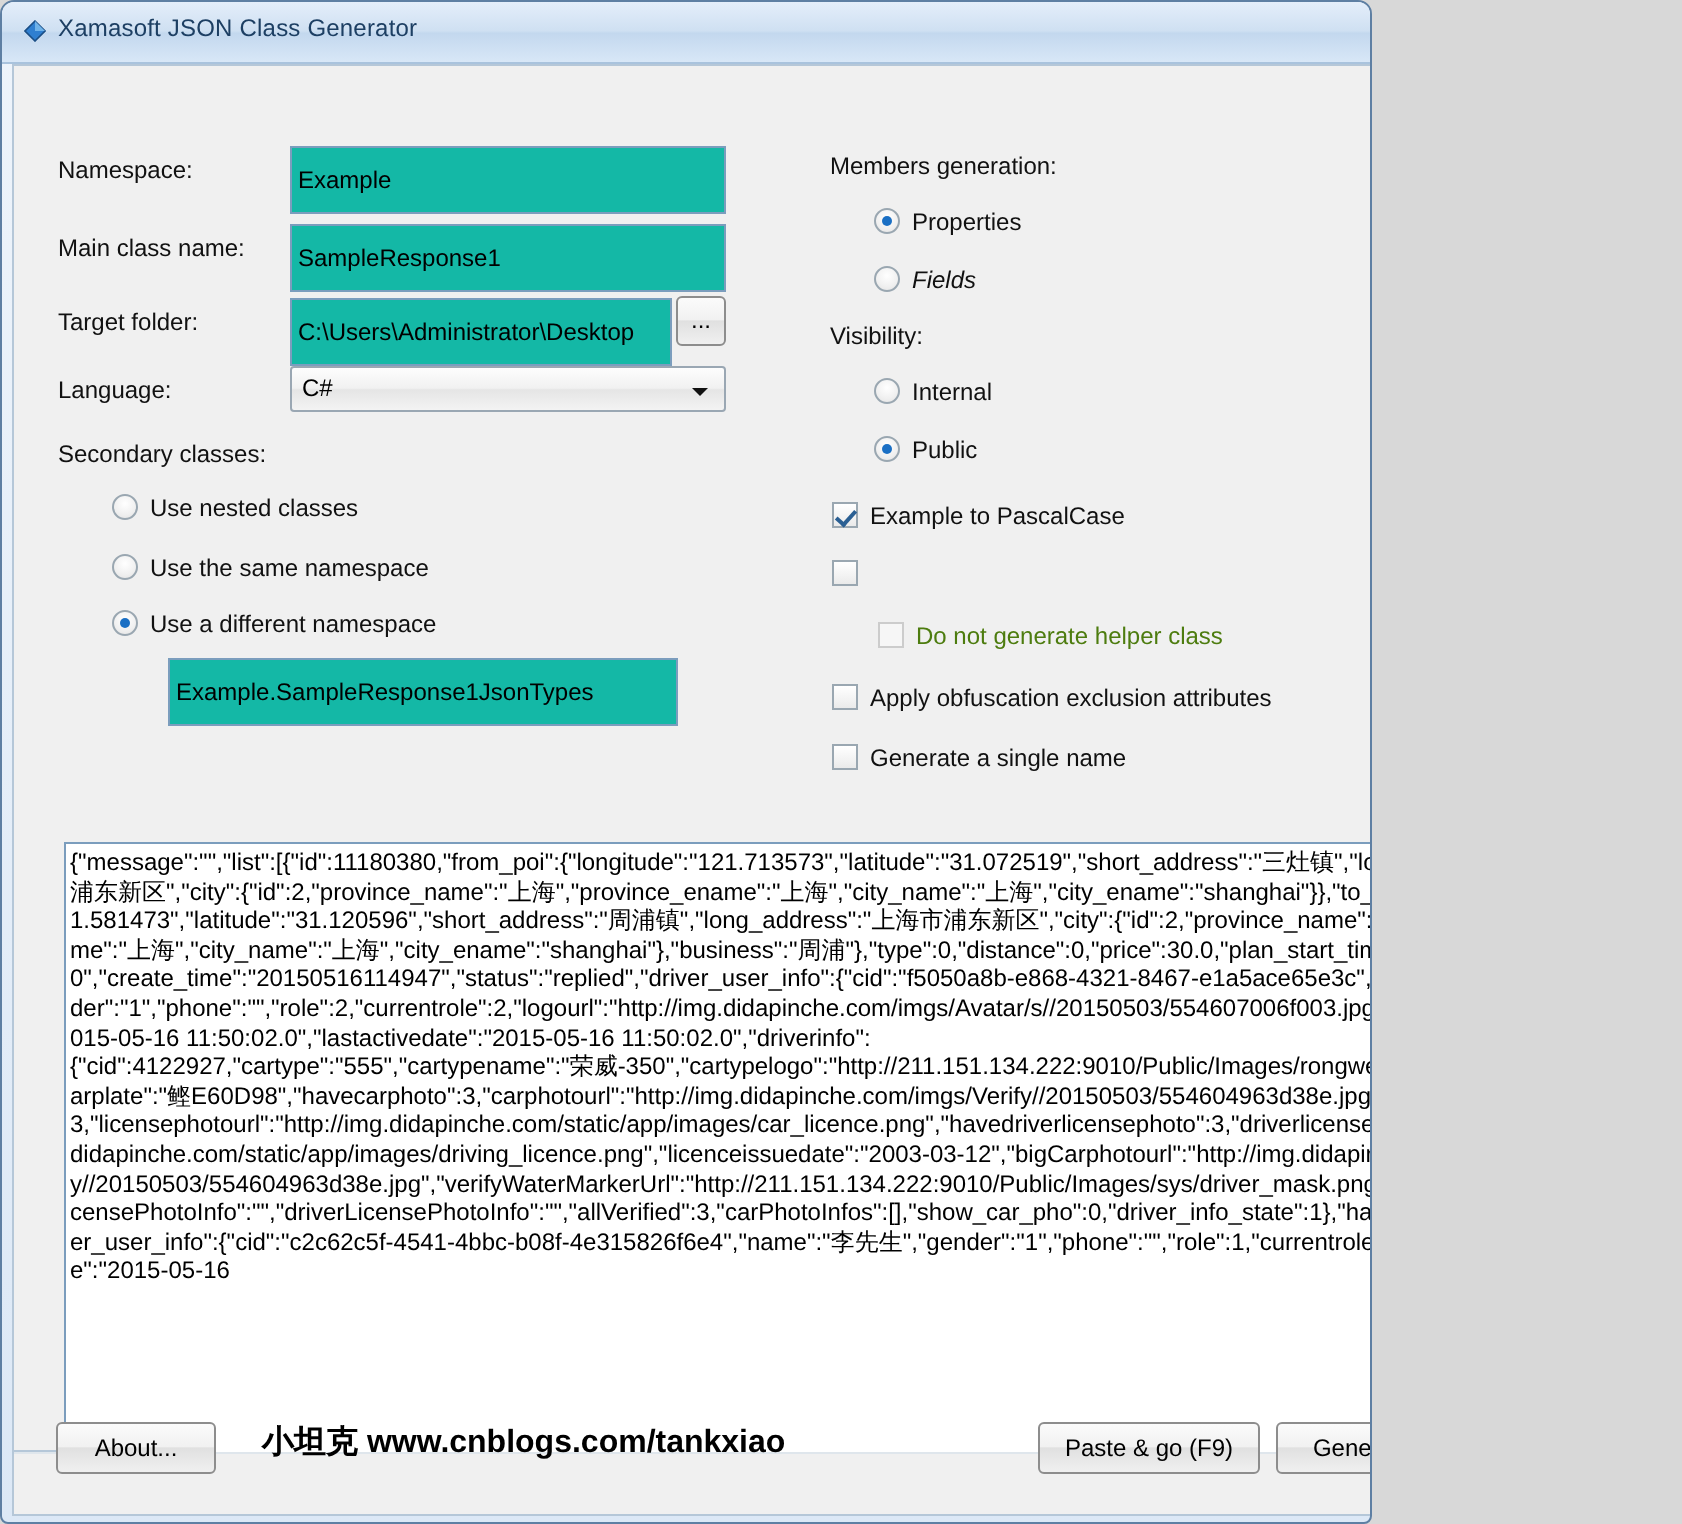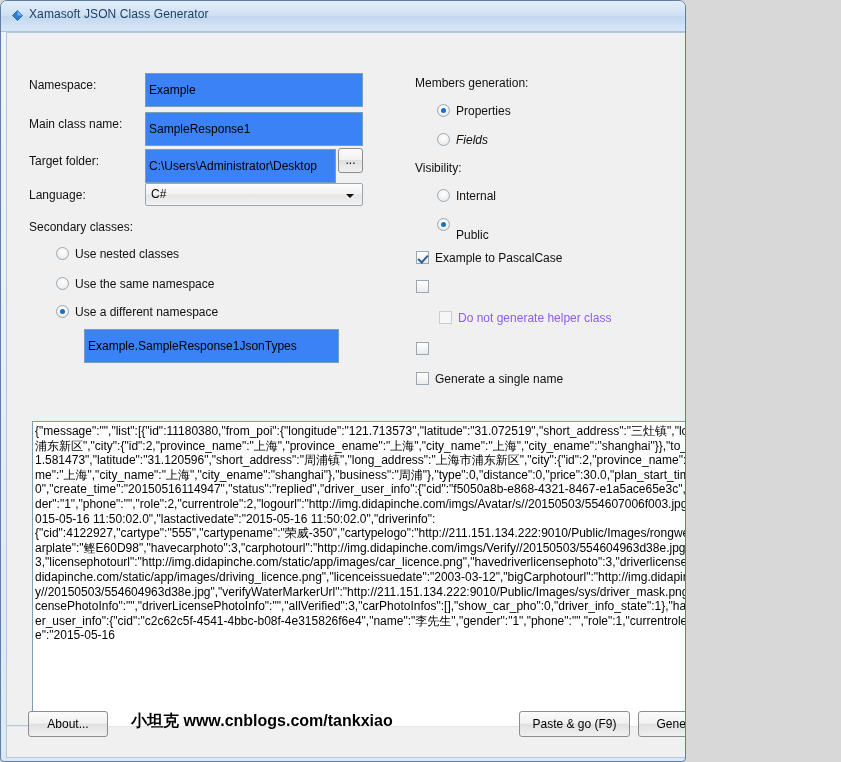--- a/index.html
+++ b/index.html
@@ -120,28 +120,28 @@
     border: 1px solid #b5c7d8;
     border-top: none;
     box-sizing: border-box;
   }
   .lbl {
     position: absolute;
     font-size: 12px;
     color: #111;
     white-space: nowrap;
   }
-  .lbl.dim { color: #8b5cf6; }
+  .lbl.dim { color: #4d7c0f; }
 
   input.txt {
     position: absolute;
     box-sizing: border-box;
     height: 23px;
     border: 1px solid #7b9dbd;
-    background: #3b82f6;
+    background: #14b8a6;
     font-family: "Liberation Sans", sans-serif;
     font-size: 12px;
     color: #000;
     padding: 16px 3px;
     outline: none;
   }
   .combo {
     position: absolute;
     box-sizing: border-box;
     height: 23px;
@@ -366,31 +366,32 @@
 
     <div class="radio" style="left:430px; top:100px;"></div>
     <div class="lbl" style="left:449px; top:100px;font-style:italic;">Fields</div>
 
     <div class="lbl" style="left:408px; top:128px;">Visibility:</div>
 
     <div class="radio" style="left:430px; top:156px;"></div>
     <div class="lbl" style="left:449px; top:156px;">Internal</div>
 
     <div class="radio on" style="left:430px; top:185px;"></div>
-    <div class="lbl" style="left:449px; top:195px;">Public</div>
+    <div class="lbl" style="left:449px; top:185px;">Public</div>
 
     <div class="check on" style="left:409px; top:218px;"></div>
     <div class="lbl" style="left:428px; top:218px;">Example to PascalCase</div>
 
     <div class="check" style="left:409px; top:247px;"></div>
 
     <div class="check dim" style="left:432px; top:278px;"></div>
     <div class="lbl dim" style="left:451px; top:278px;">Do not generate helper class</div>
 
     <div class="check" style="left:409px; top:309px;"></div>
+    <div class="lbl" style="left:428px; top:309px;">Apply obfuscation exclusion attributes</div>
 
     <div class="check" style="left:409px; top:339px;"></div>
     <div class="lbl" style="left:428px; top:339px;">Generate a single name</div>
 
 
     <div class="jsonbox">
       <textarea class="jsontext" spellcheck="false" style="">{"message":"","list":[{"id":11180380,"from_poi":{"longitude":"121.713573","latitude":"31.072519","short_address":"三灶镇","long_address":"上海市浦东新区","city":{"id":2,"province_name":"上海","province_ename":"上海","city_name":"上海","city_ename":"shanghai"}},"to_poi":{"longitude":"121.581473","latitude":"31.120596","short_address":"周浦镇","long_address":"上海市浦东新区","city":{"id":2,"province_name":"上海","province_ename":"上海","city_name":"上海","city_ename":"shanghai"},"business":"周浦"},"type":0,"distance":0,"price":30.0,"plan_start_time":"20150516121500","create_time":"20150516114947","status":"replied","driver_user_info":{"cid":"f5050a8b-e868-4321-8467-e1a5ace65e3c","name":"潘先生","gender":"1","phone":"","role":2,"currentrole":2,"logourl":"http://img.didapinche.com/imgs/Avatar/s//20150503/554607006f003.jpg","latestlogintime":"2015-05-16 11:50:02.0","lastactivedate":"2015-05-16 11:50:02.0","driverinfo":
 {"cid":4122927,"cartype":"555","cartypename":"荣威-350","cartypelogo":"http://211.151.134.222:9010/Public/Images/rongwei.png","carcolor":4,"carplate":"鲣E60D98","havecarphoto":3,"carphotourl":"http://img.didapinche.com/imgs/Verify//20150503/554604963d38e.jpg","havelicensephoto":3,"licensephotourl":"http://img.didapinche.com/static/app/images/car_licence.png","havedriverlicensephoto":3,"driverlicensephotourl":"http://img.didapinche.com/static/app/images/driving_licence.png","licenceissuedate":"2003-03-12","bigCarphotourl":"http://img.didapinche.com/imgs/Verify//20150503/554604963d38e.jpg","verifyWaterMarkerUrl":"http://211.151.134.222:9010/Public/Images/sys/driver_mask.png","carPhotoInfo":"","licensePhotoInfo":"","driverLicensePhotoInfo":"","allVerified":3,"carPhotoInfos":[],"show_car_pho":0,"driver_info_state":1},"haveemail":0},"passenger_user_info":{"cid":"c2c62c5f-4541-4bbc-b08f-4e315826f6e4","name":"李先生","gender":"1","phone":"","role":1,"currentrole":1,"latestlogintime":"2015-05-16</textarea>
       <div class="vscroll">
         <div class="vs-btn up">

